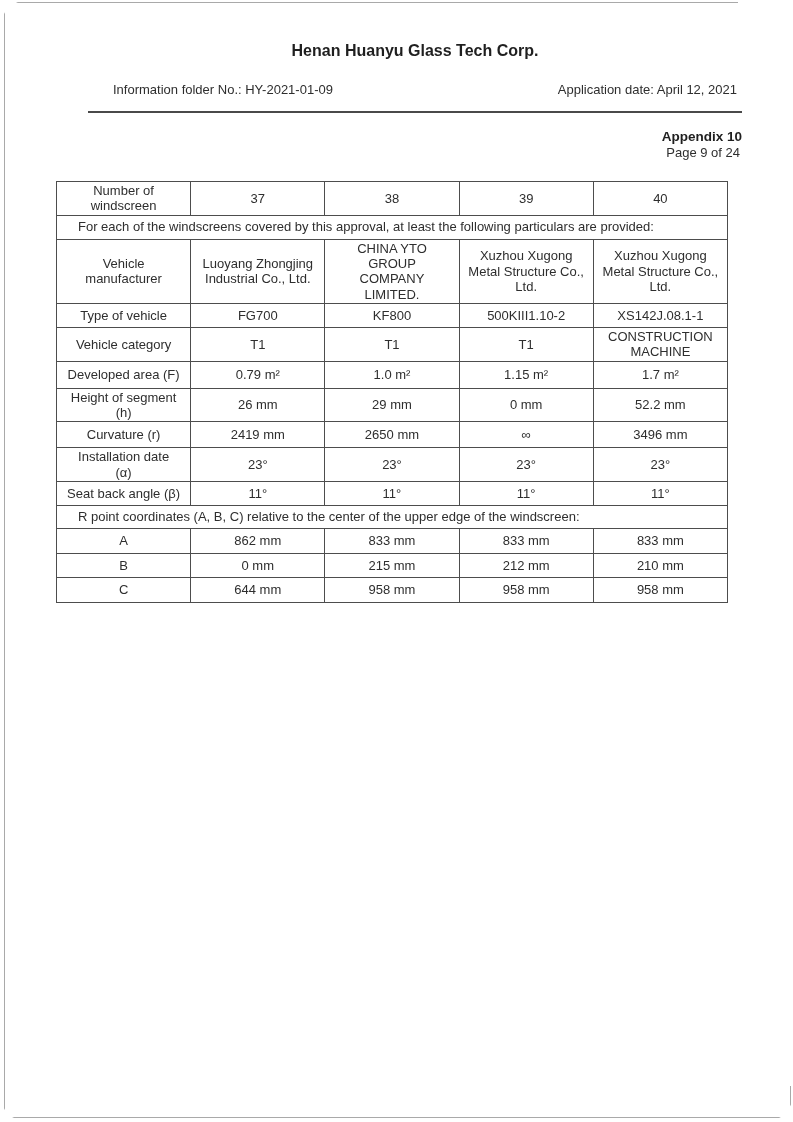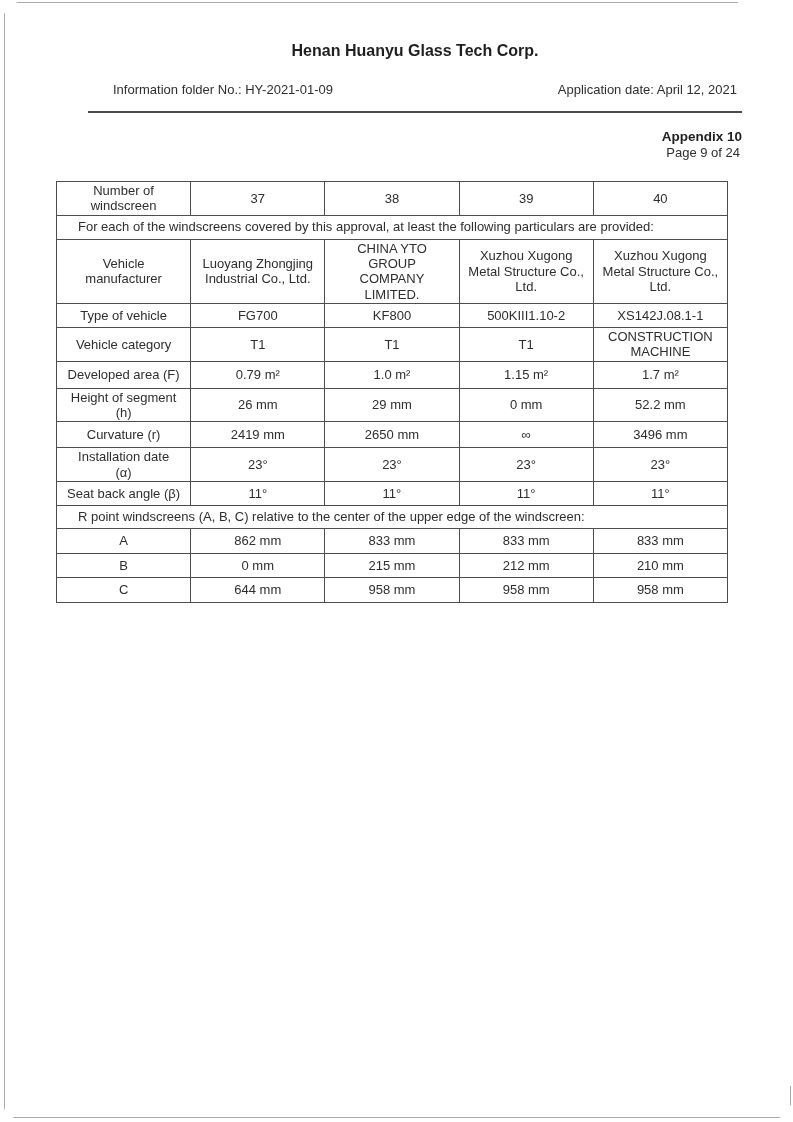--- a/index.html
+++ b/index.html
@@ -192,21 +192,21 @@
         <td>23°</td>
       </tr>
       <tr style="height:24px">
         <td>Seat back angle (β)</td>
         <td>11°</td>
         <td>11°</td>
         <td>11°</td>
         <td>11°</td>
       </tr>
       <tr style="height:23px">
-        <td class="note" colspan="5">R point windscreens (A, B, C) relative to the center of the upper edge of the windscreen:</td>
+        <td class="note" colspan="5">R point coordinates (A, B, C) relative to the center of the upper edge of the windscreen:</td>
       </tr>
       <tr style="height:25px">
         <td>A</td>
         <td>862 mm</td>
         <td>833 mm</td>
         <td>833 mm</td>
         <td>833 mm</td>
       </tr>
       <tr style="height:24px">
         <td>B</td>

